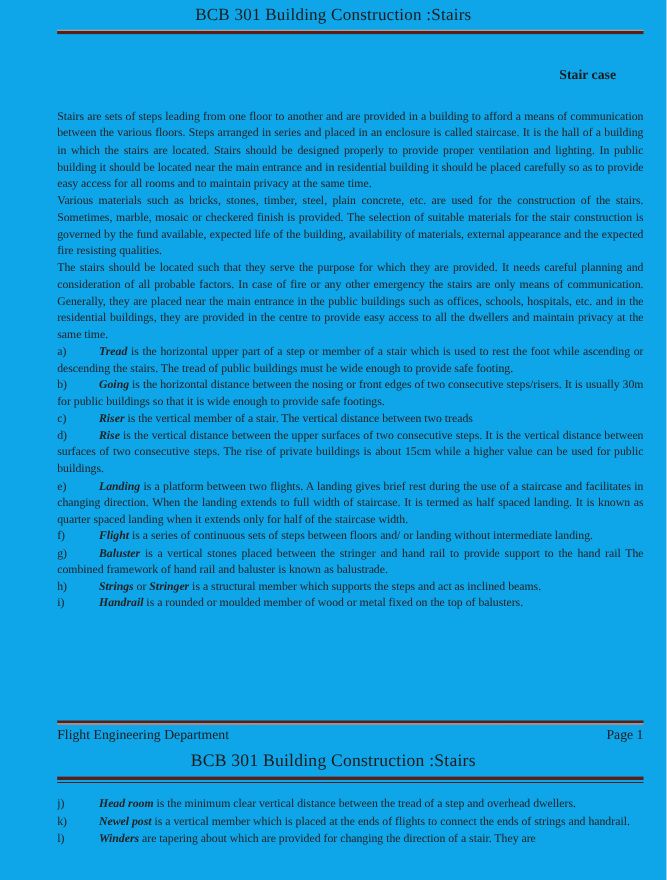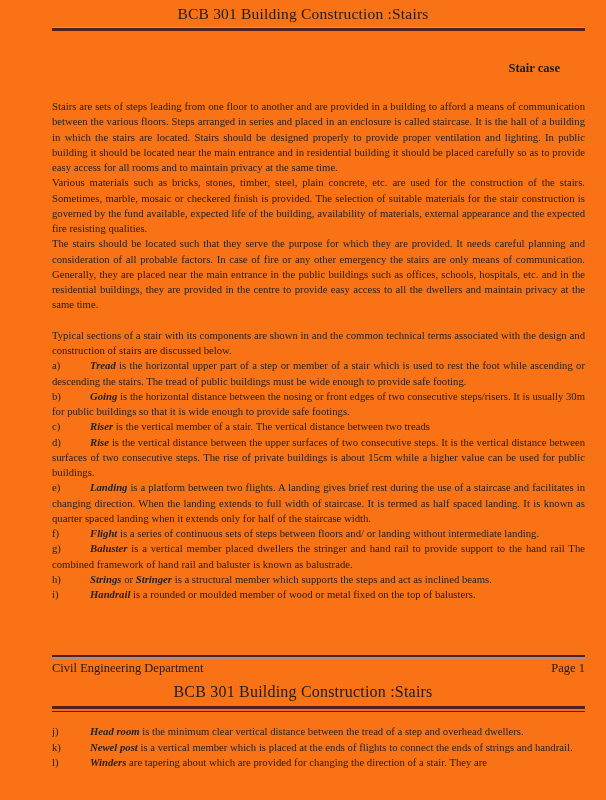--- a/index.html
+++ b/index.html
@@ -1,17 +1,17 @@
 <!DOCTYPE html>
 <html><head>
 <meta charset="utf-8">
 <style>
   html,body{margin:0;padding:0;background:#ffffff;}
   .page{
-    position:relative;width:606px;height:800px;background:#f97316;
+    position:relative;width:606px;height:800px;background:#0ea5e9;
     font-family:"Liberation Serif",serif;color:#222;overflow:hidden;
   }
   .hdr{position:absolute;left:0;right:0;text-align:center;color:#1c1c1c;
        font-family:"Liberation Serif",serif;letter-spacing:.2px;}
   .hdr1{top:5px;font-size:15.5px;}
   .hdr2{top:683px;font-size:16px;}
   .rule{position:absolute;left:52px;right:21px;}
   .rule1{top:27px;height:4px;
     background:linear-gradient(to bottom,#aaa19e 0,#aaa19e 1.5px,#53201c 1.5px,#53201c 4px);}
   .rule2{top:655px;height:4px;
@@ -38,36 +38,35 @@
 
   <div class="hdr hdr1">BCB 301 Building Construction :Stairs</div>
   <div class="rule rule1"></div>
 
   <div class="staircase">Stair case</div>
 
   <div class="bodytext body1">
     <p>Stairs are sets of steps leading from one floor to another and are provided in a building to afford a means of communication between the various floors. Steps arranged in series and placed in an enclosure is called staircase. It is the hall of a building in which the stairs are located. Stairs should be designed properly to provide proper ventilation and lighting. In public building it should be located near the main entrance and in residential building it should be placed carefully so as to provide easy access for all rooms and to maintain privacy at the same time.</p>
     <p>Various materials such as bricks, stones, timber, steel, plain concrete, etc. are used for the construction of the stairs. Sometimes, marble, mosaic or checkered finish is provided. The selection of suitable materials for the stair construction is governed by the fund available, expected life of the building, availability of materials, external appearance and the expected fire resisting qualities.</p>
     <p>The stairs should be located such that they serve the purpose for which they are provided. It needs careful planning and consideration of all probable factors. In case of fire or any other emergency the stairs are only means of communication. Generally, they are placed near the main entrance in the public buildings such as offices, schools, hospitals, etc. and in the residential buildings, they are provided in the centre to provide easy access to all the dwellers and maintain privacy at the same time.</p>
-    <p class="intro">Typical sections of a stair with its components are shown in and the common technical terms associated with the design and construction of stairs are discussed below.</p>
 
     <p><span class="letter">a)</span><span class="tname">Tread</span><span></span><span class="tname"></span><span> is the horizontal upper part of a step or member of a stair which is used to rest the foot while ascending or descending the stairs. The tread of public buildings must be wide enough to provide safe footing.</span></p>
     <p><span class="letter">b)</span><span class="tname">Going</span><span></span><span class="tname"></span><span> is the horizontal distance between the nosing or front edges of two consecutive steps/risers. It is usually 30m for public buildings so that it is wide enough to provide safe footings.</span></p>
     <p><span class="letter">c)</span><span class="tname">Riser</span><span></span><span class="tname"></span><span> is the vertical member of a stair. The vertical distance between two treads</span></p>
     <p><span class="letter">d)</span><span class="tname">Rise</span><span></span><span class="tname"></span><span> is the vertical distance between the upper surfaces of two consecutive steps. It is the vertical distance between surfaces of two consecutive steps. The rise of private buildings is about 15cm while a higher value can be used for public buildings.</span></p>
     <p><span class="letter">e)</span><span class="tname">Landing</span><span></span><span class="tname"></span><span> is a platform between two flights. A landing gives brief rest during the use of a staircase and facilitates in changing direction. When the landing extends to full width of staircase. It is termed as half spaced landing. It is known as quarter spaced landing when it extends only for half of the staircase width.</span></p>
     <p><span class="letter">f)</span><span class="tname">Flight</span><span></span><span class="tname"></span><span> is a series of continuous sets of steps between floors and/ or landing without intermediate landing.</span></p>
-    <p><span class="letter">g)</span><span class="tname">Baluster</span><span></span><span class="tname"></span><span> is a vertical member placed dwellers the stringer and hand rail to provide support to the hand rail The combined framework of hand rail and baluster is known as balustrade.</span></p>
+    <p><span class="letter">g)</span><span class="tname">Baluster</span><span></span><span class="tname"></span><span> is a vertical stones placed between the stringer and hand rail to provide support to the hand rail The combined framework of hand rail and baluster is known as balustrade.</span></p>
     <p><span class="letter">h)</span><span class="tname">Strings</span><span> or </span><span class="tname">Stringer</span><span> is a structural member which supports the steps and act as inclined beams.</span></p>
     <p><span class="letter">i)</span><span class="tname">Handrail</span><span></span><span class="tname"></span><span> is a rounded or moulded member of wood or metal fixed on the top of balusters.</span></p>
   </div>
 
   <div class="rule rule2"></div>
   <div class="footer-row">
-    <span>Civil Engineering Department</span>
+    <span>Flight Engineering Department</span>
     <span>Page 1</span>
   </div>
 
   <div class="hdr hdr2">BCB 301 Building Construction :Stairs</div>
   <div class="rule rule3"></div>
 
   <div class="bodytext body2">
     <p><span class="letter">j)</span><span class="tname">Head room</span><span></span><span class="tname"></span><span> is the minimum clear vertical distance between the tread of a step and overhead dwellers.</span></p>
     <p><span class="letter">k)</span><span class="tname">Newel post</span><span></span><span class="tname"></span><span> is a vertical member which is placed at the ends of flights to connect the ends of strings and handrail.</span></p>
     <p><span class="letter">l)</span><span class="tname">Winders</span><span></span><span class="tname"></span><span> are tapering about which are provided for changing the direction of a stair. They are</span></p>

